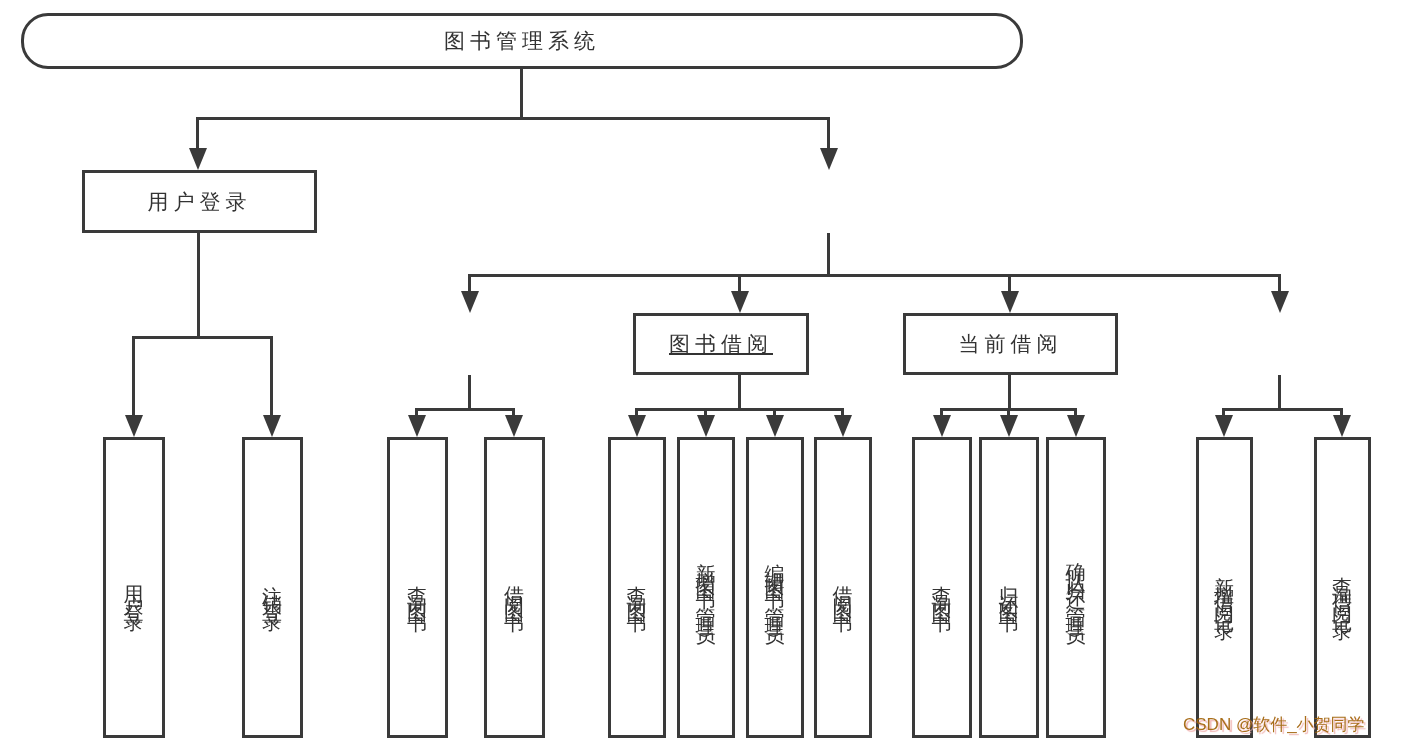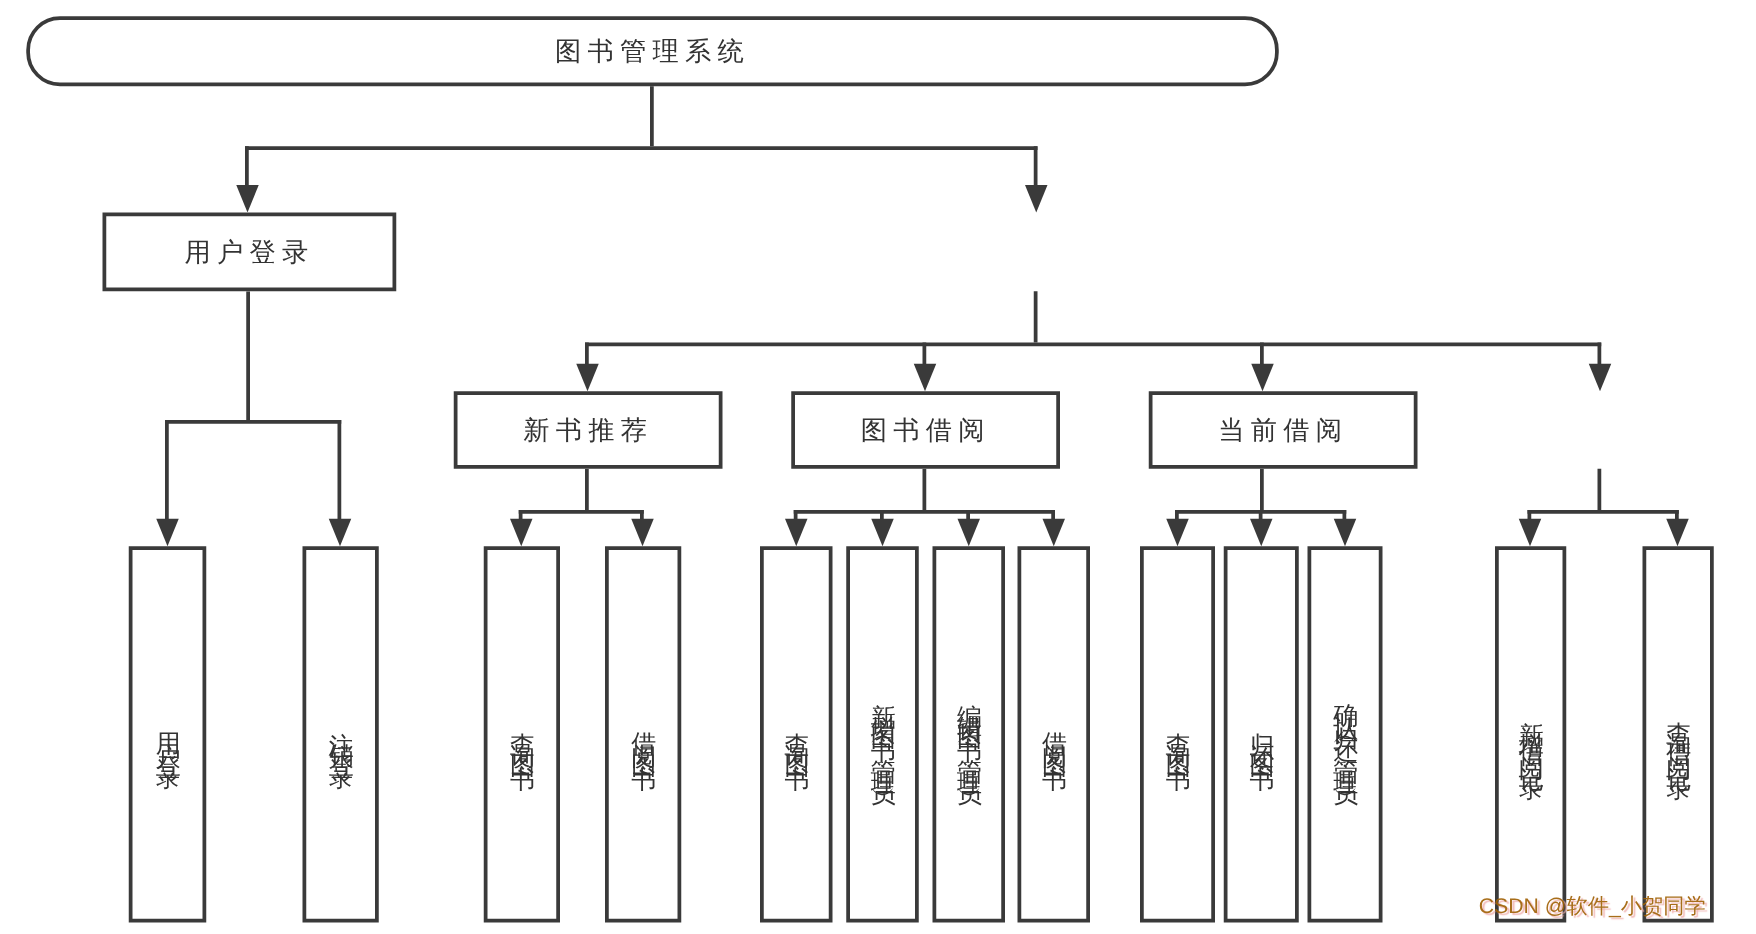--- a/index.html
+++ b/index.html
@@ -35,27 +35,24 @@
 <div class="canvas">
 
   <div class="box" style="left:21px;top:13px;width:1002px;height:56px;border-radius:27px;">
     <span>图书管理系统</span>
   </div>
 
   <div class="box" style="left:82px;top:170px;width:235px;height:63px;">
     <span>用户登录</span>
   </div>
 
-  <div class="box" style="left:363px;top:313px;width:215px;height:62px;">
-    <span>新书推荐</span>
-  </div>
-  <div class="box" style="left:633px;top:313px;width:215px;height:62px;">
+  <div class="box" style="left:633px;top:313px;width:176px;height:62px;text-decoration:underline;">
     <span>图书借阅</span>
   </div>
-  <div class="box" style="left:903px;top:313px;width:215px;height:62px;margin-left:16px;">
+  <div class="box" style="left:903px;top:313px;width:215px;height:62px;">
     <span>当前借阅</span>
   </div>
 
   <div class="box vbox" style="left:103px;top:437px;width:62px;height:301px;">
     <span>用户登录</span>
   </div>
   <div class="box vbox" style="left:242px;top:437px;width:61px;height:301px;">
     <span>注销登录</span>
   </div>
 

